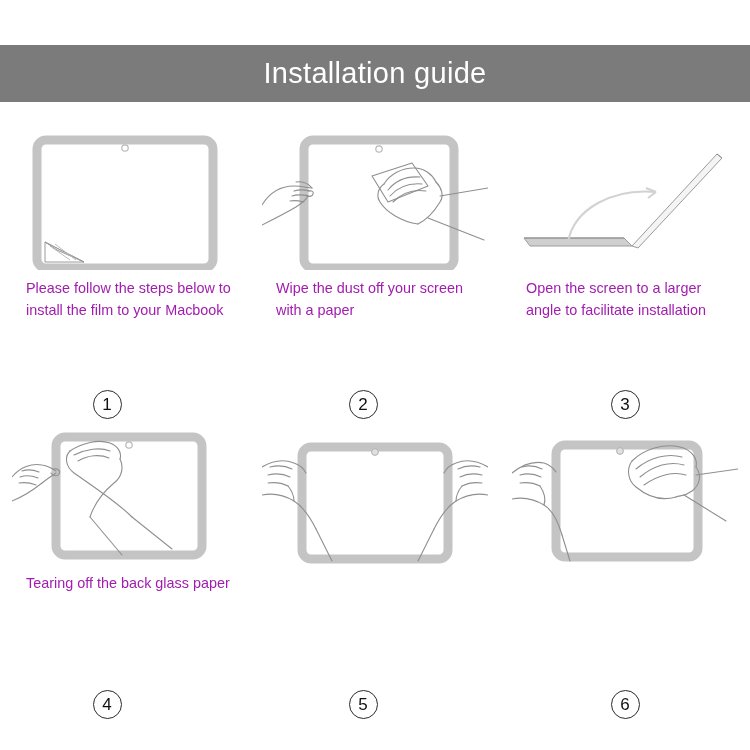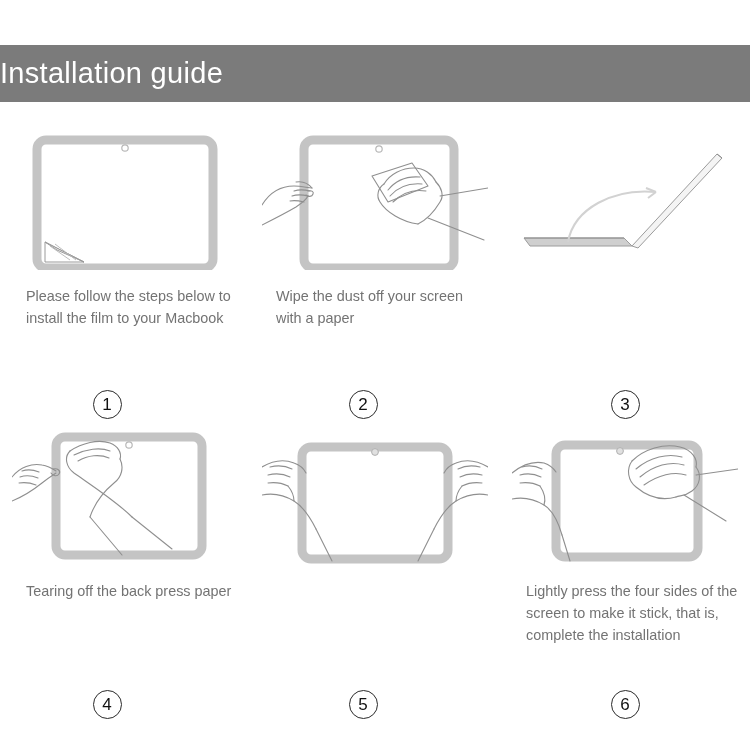--- a/index.html
+++ b/index.html
@@ -18,21 +18,21 @@
   
   .header-band {
     position: absolute;
     left: 0;
     top: 45px;
     width: 750px;
     height: 57px;
     background: #7b7b7b;
     display: flex;
     align-items: center;
-    justify-content: flex-start;
+    justify-content: center;
   }
   .header-title {
     color: #ffffff;
     font-size: 29px;
     font-weight: 400;
     letter-spacing: 0.3px;
     line-height: 1;
   }
 
   
@@ -59,23 +59,23 @@
     width: 226px;
     height: 140px;
     position: relative;
     margin: 0 auto;
     display: block;
   }
   .illus svg { display: block; }
 
   .step-text {
     font-size: 14.4px;
-    color: #737373;
+    color: #a21caf;
     line-height: 1.52;
-    margin-top: 16px;
+    margin-top: 8px;
     padding-left: 14px;
     max-width: 235px;
   }
 
   .badge-wrap {
     width: 100%;
     display: flex;
     justify-content: center;
     margin-top: auto;
     padding-bottom: 6px;
@@ -180,20 +180,21 @@
 
         <g>
           <path d="M120 116 L205 24 L210 28 L126 118 Z" fill="#f4f4f4" stroke="#9c9c9c" stroke-width="1"></path>
           <path d="M205 24 L210 28" stroke="#8f8f8f" stroke-width="1"></path>
         </g>
 
         <path d="M56 112 C62 78 102 58 144 62" fill="none" stroke="#d2d2d2" stroke-width="2"></path>
         <path d="M144 62 L134 58 M144 62 L136 68" fill="none" stroke="#d2d2d2" stroke-width="2"></path>
       </svg>
     </div>
+    <div class="step-text">Open the screen to a larger angle to facilitate installation</div>
     <div class="badge-wrap">
       <div class="badge">3</div>
     </div>
   </div>
 
   <div class="step step-row-2 step-4">
     <div class="illus">
       <svg width="226" height="140" viewBox="0 0 226 140">
         <rect x="44" y="12" width="146" height="118" rx="9" ry="9" fill="none" stroke="#c4c4c4" stroke-width="9"></rect>
         <circle cx="117" cy="20" r="3.2" fill="none" stroke="#b8b8b8" stroke-width="1.2"></circle>
@@ -211,21 +212,21 @@
           <path d="M58 26 C70 18 86 14 98 18 C106 21 110 28 108 34"></path>
           <path d="M62 30 C74 24 88 22 98 26"></path>
           <path d="M66 36 C76 30 88 29 97 33"></path>
           <path d="M58 26 C52 32 54 42 62 48 C76 58 104 76 120 92"></path>
           <path d="M108 34 C112 42 110 52 102 58 C90 68 82 80 78 92"></path>
           <path d="M120 92 L160 124"></path>
           <path d="M78 92 L110 130"></path>
         </g>
       </svg>
     </div>
-    <div class="step-text">Tearing off the back press paper</div>
+    <div class="step-text">Tearing off the back glass paper</div>
     <div class="badge-wrap">
       <div class="badge">4</div>
     </div>
   </div>
 
   <div class="step step-row-2 step-5">
     <div class="illus">
       <svg width="226" height="140" viewBox="0 0 226 140">
         <rect x="40" y="22" width="146" height="112" rx="9" ry="9" fill="none" stroke="#c4c4c4" stroke-width="9"></rect>
         <circle cx="113" cy="27" r="3.4" fill="#e0e0e0" stroke="#b0b0b0" stroke-width="1"></circle>
@@ -277,19 +278,18 @@
           <path d="M124 44 C138 32 156 28 170 32"></path>
           <path d="M128 52 C142 40 158 36 172 40"></path>
           <path d="M132 60 C146 50 162 46 174 50"></path>
           <path d="M120 36 C114 44 116 56 124 62 C136 72 150 76 164 72"></path>
           <path d="M184 42 C190 50 188 60 180 66 C172 72 168 70 164 72"></path>
           <path d="M184 50 L226 44"></path>
           <path d="M172 70 L214 96"></path>
         </g>
       </svg>
     </div>
-    <div class="step-text">Lightly press the four sides of the screen to make it stick, that is, complete the installation</div>
     <div class="badge-wrap">
       <div class="badge">6</div>
     </div>
   </div>
 
 </div>
 
 </body></html>

